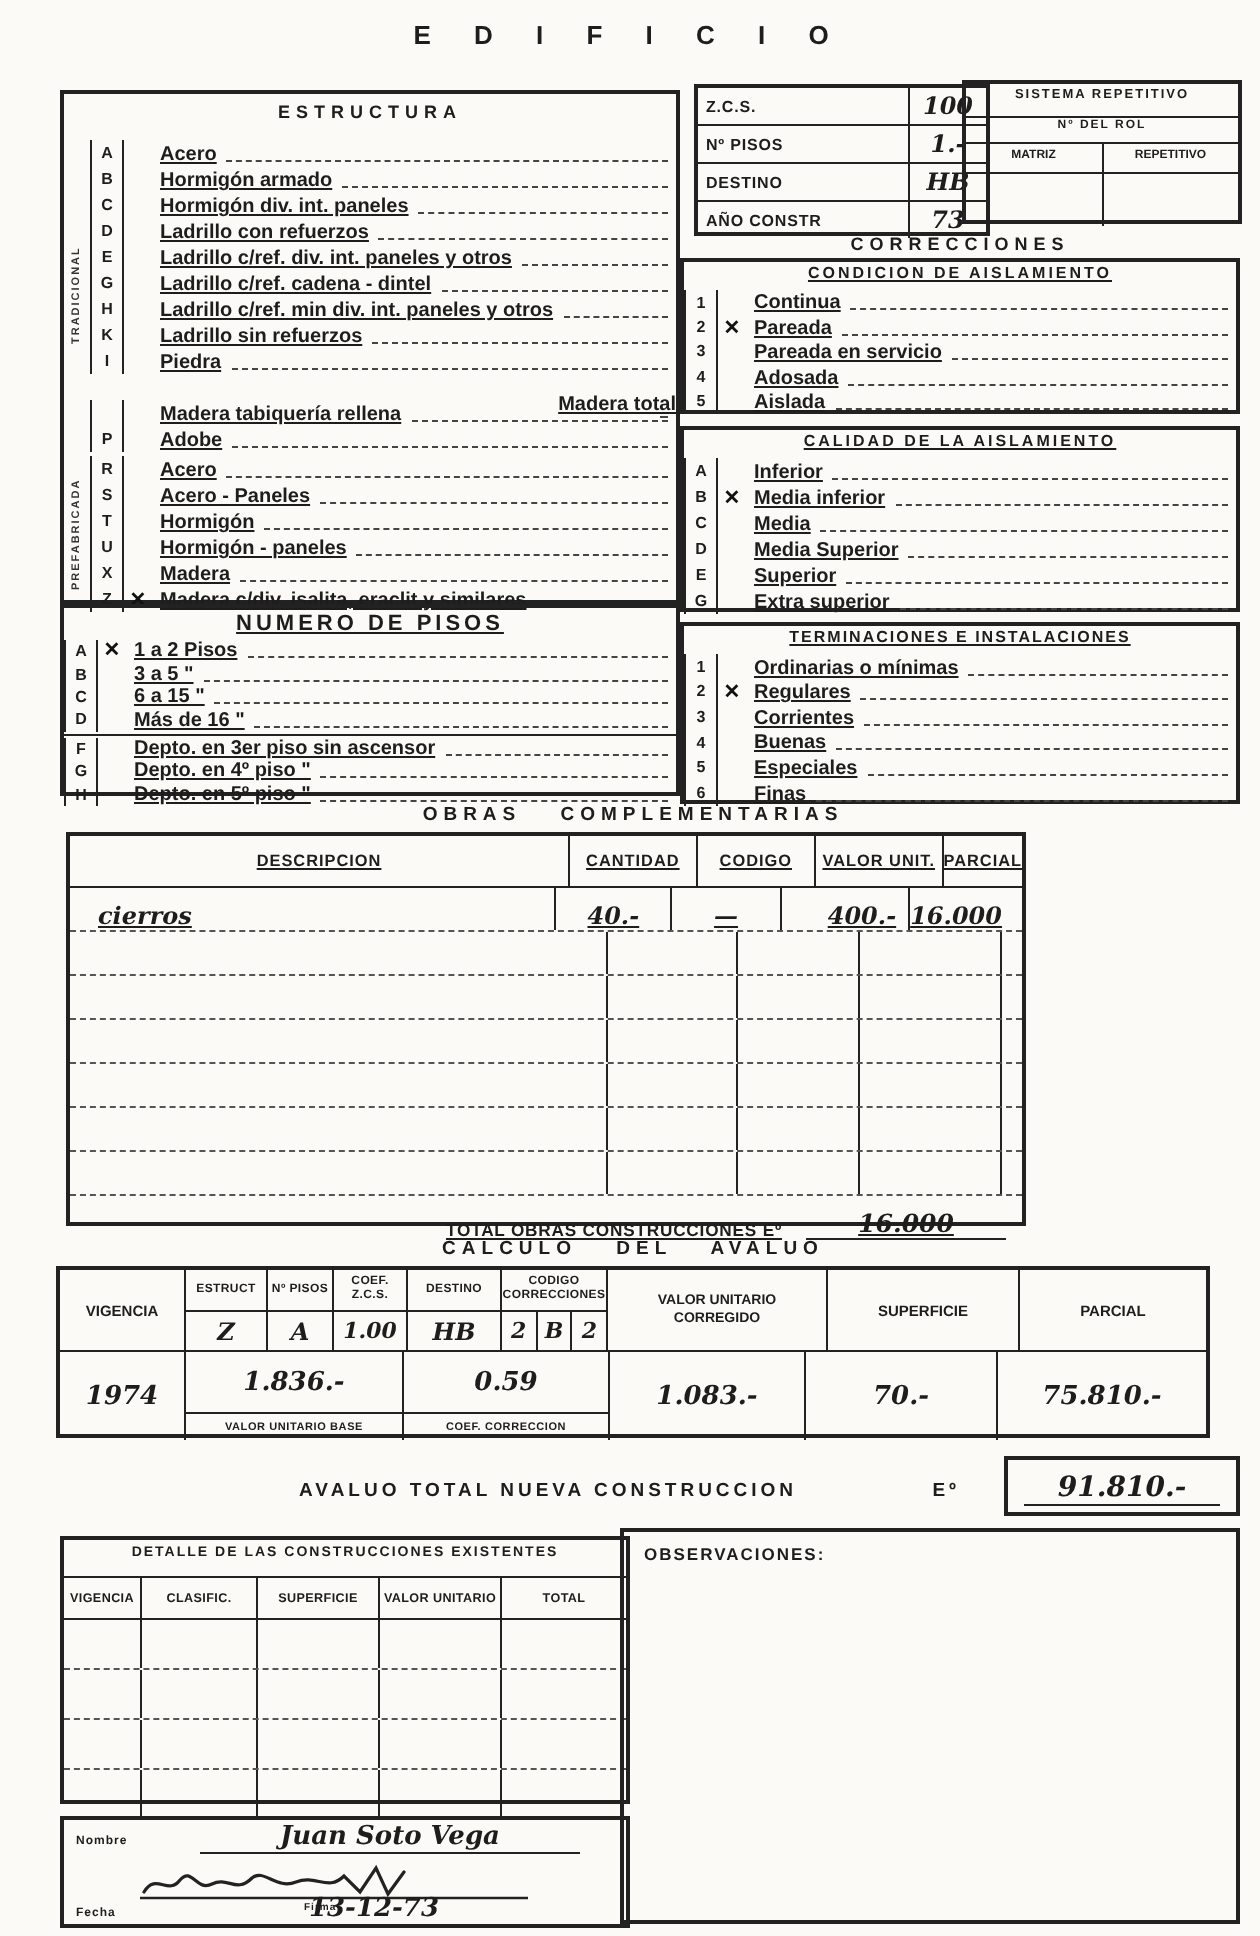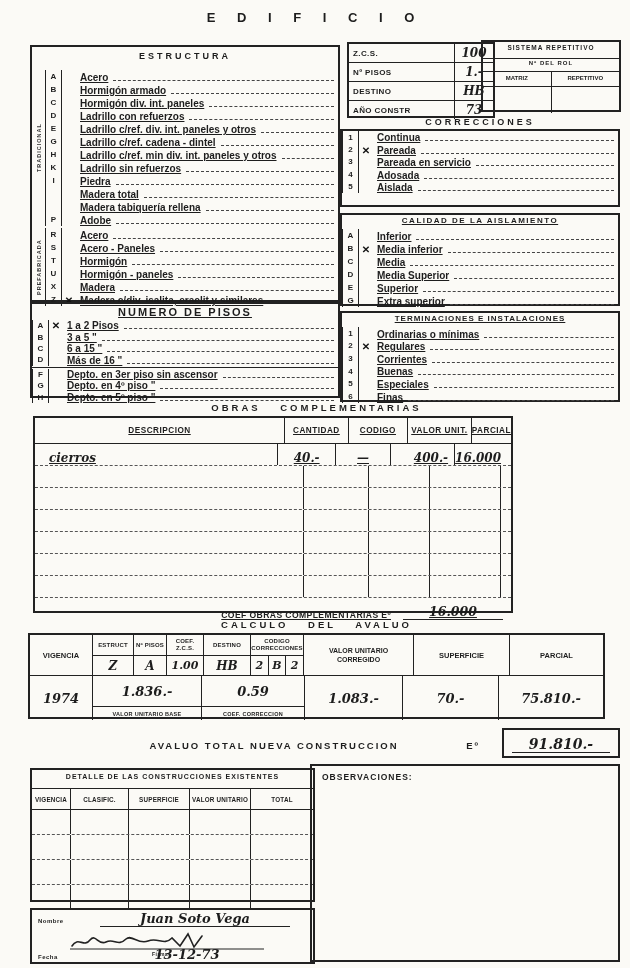--- a/index.html
+++ b/index.html
@@ -123,21 +123,21 @@
             <span class="lead"></span>
           </div>
 
           <div class="chkrow" style="height:13px;">
             <span class="cl">I</span>
             <span class="cm" style="visibility: hidden;">✕</span>
             <span class="ct">Piedra</span>
             <span class="lead"></span>
           </div>
 
-          <div class="chkrow" style="height:13px;">
+          <div class="chkrow" style="height:13px;flex-direction:column;">
             <span class="cl"></span>
             <span class="cm" style="visibility: hidden;">✕</span>
             <span class="ct">Madera total</span>
             <span class="lead"></span>
           </div>
 
           <div class="chkrow" style="height:13px;">
             <span class="cl"></span>
             <span class="cm" style="visibility: hidden;">✕</span>
             <span class="ct">Madera tabiquería rellena</span>
@@ -291,20 +291,21 @@
     </div>
     <div style="display:flex;flex:1;height:26px;">
       <div style="flex:1;border-right:1px solid #222;"></div>
       <div style="flex:1;"></div>
     </div>
   </div>
 
   <div class="abs ttl" style="left:340px;top:117px;width:280px;font-size:9px;letter-spacing:3px;">CORRECCIONES</div>
 
   <div class="abs box" style="left:340px;top:129px;width:280px;height:78px;">
+    <div class="ttl" style="height:13px;padding-top:1px;font-size:8px;letter-spacing:1.5px;text-decoration:underline;">CONDICION  DE  AISLAMIENTO</div>
     <div>
 
         <div class="chkrow" style="height:12.4px;">
           <span class="cl">1</span>
           <span class="cm" style="visibility: hidden;">✕</span>
           <span class="ct">Continua</span>
           <span class="lead"></span>
         </div>
 
         <div class="chkrow" style="height:12.4px;">
@@ -496,21 +497,21 @@
         <div class="ob-r">
           <div class="w-desc hand" style="padding-left:14px;"></div>
           <div class="w-cant hand" style="justify-content:center;"></div>
           <div class="w-cod hand" style="justify-content:center;"></div>
           <div class="w-vu hand" style="justify-content:flex-end;padding-right:6px;"></div>
           <div class="w-par hand" style="justify-content:flex-end;padding-right:10px;"></div>
         </div>
       </div>
     <div style="display:flex;align-items:flex-end;height:22px;padding-bottom:3px;">
       <span style="flex:1;"></span>
-      <span style="font-size:8.6px;letter-spacing:.4px;">COEF OBRAS COMPLEMENTARIAS Eº</span>
+      <span style="font-size:8.6px;letter-spacing:.4px;">TOTAL OBRAS CONSTRUCCIONES Eº</span>
       <span class="hand" style="width:100px;margin:0 8px 0 12px;border-bottom:1.4px solid #222;text-align:center;font-size:12.5px;">16.000</span>
     </div>
   </div>
 
   <div class="abs ttl" style="left:28px;top:619px;width:577px;font-size:9.5px;letter-spacing:3px;word-spacing:14px;">CALCULO   DEL   AVALUO</div>
 
   <div class="abs box" style="left:28px;top:633px;width:577px;height:86px;">
     <div class="calc-top">
       <div class="cb" style="width:62px;font-size:7.5px;">VIGENCIA</div>
       <div class="stack" style="width:210px;border-right:1.5px solid #222;">

